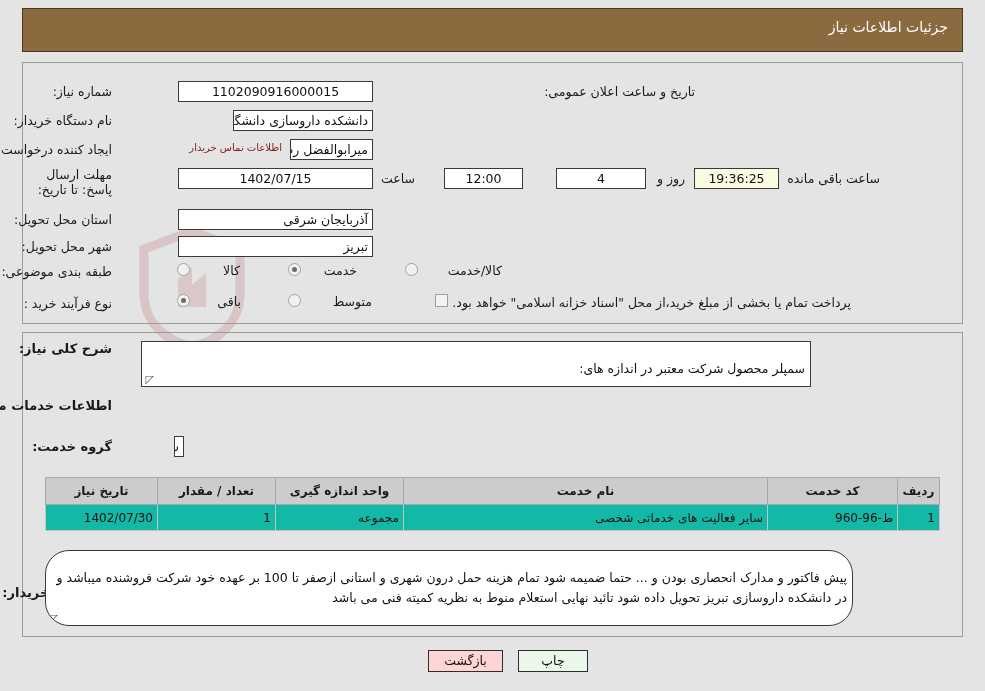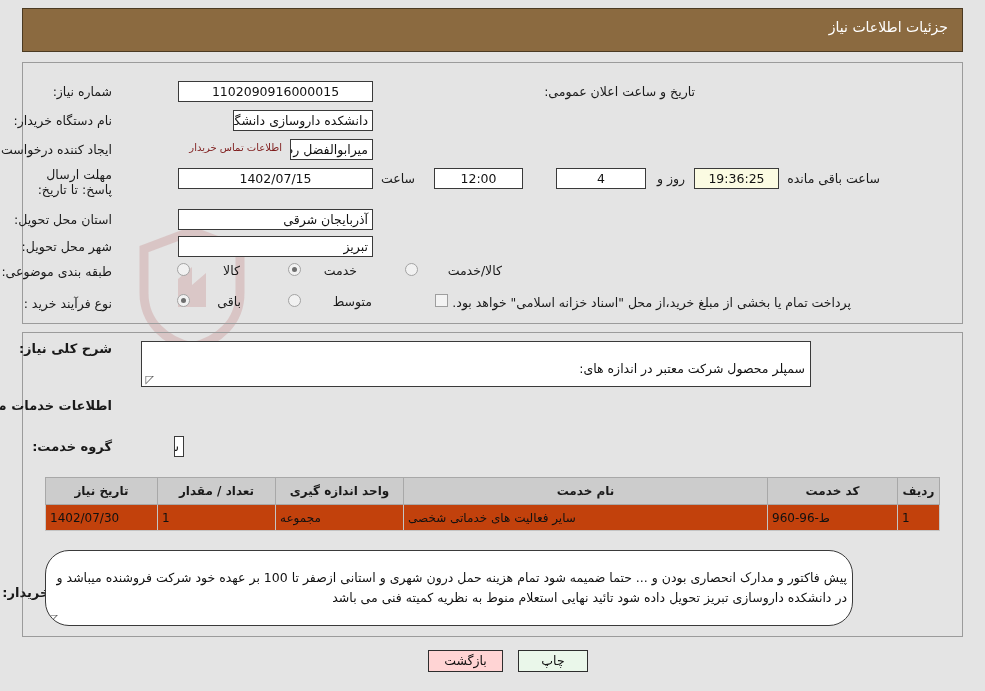--- a/index.html
+++ b/index.html
@@ -210,25 +210,25 @@
   table.grid th {
     background: #cccccc;
     border: 1px solid #a8a8a8;
     font-weight: bold;
     color: #1a1a1a;
     height: 27px;
     padding: 2px 4px;
     text-align: center;
   }
   table.grid td {
-    background: #c2410c;
+    background: #14b8a6;
     border: 1px solid #c4c4c4;
     height: 26px;
     padding: 2px 4px;
-    text-align: left;
+    text-align: right;
     color: #111;
   }
 
   
   .btn {
     position: absolute;
     height: 22px;
     border: 1px solid #2d2d2d;
     font-size: 12.5px;
     color: #111;
@@ -267,21 +267,21 @@
   <div class="lbl" style="right:873px; top:113px;">نام دستگاه خریدار:</div>
   <div class="fld right" style="right:612px; left:233px; top:110px;">دانشکده داروسازی دانشگاه علوم پزشکی تبریز</div>
 
   <div class="lbl" style="right:873px; top:142px;">ایجاد کننده درخواست:</div>
   <div class="fld right" style="right:612px; left:290px; top:139px;">میرابوالفضل رضوانی سعدآباد حسابدار دانشکده داروسازی دانشگاه علوم پزشکی</div>
   <a class="link" style="right:703px; top:142px;">اطلاعات تماس خریدار</a>
 
   <div class="lbl wrap" style="right:873px; top:167px; width:92px; text-align:right;">مهلت ارسال پاسخ: تا تاریخ:</div>
   <div class="fld center" style="right:612px; top:168px; width:195px;">1402/07/15</div>
   <div class="lbl" style="right:570px; top:171px;">ساعت</div>
-  <div class="fld center" style="right:462px; top:168px; width:89px;">12:00</div>
+  <div class="fld center" style="right:462px; top:168px; width:79px;">12:00</div>
   <div class="fld center" style="right:339px; top:168px; width:90px;">4</div>
   <div class="lbl" style="right:300px; top:171px;">روز و</div>
   <div class="fld center yellow" style="right:206px; top:168px; width:85px;">19:36:25</div>
   <div class="lbl" style="right:105px; top:171px;">ساعت باقی مانده</div>
 
   <div class="lbl" style="right:873px; top:212px;">استان محل تحویل:</div>
   <div class="fld right" style="right:612px; top:209px; width:195px;">آذربایجان شرقی</div>
 
   <div class="lbl" style="right:873px; top:239px;">شهر محل تحویل:</div>
   <div class="fld right" style="right:612px; top:236px; width:195px;">تبریز</div>

